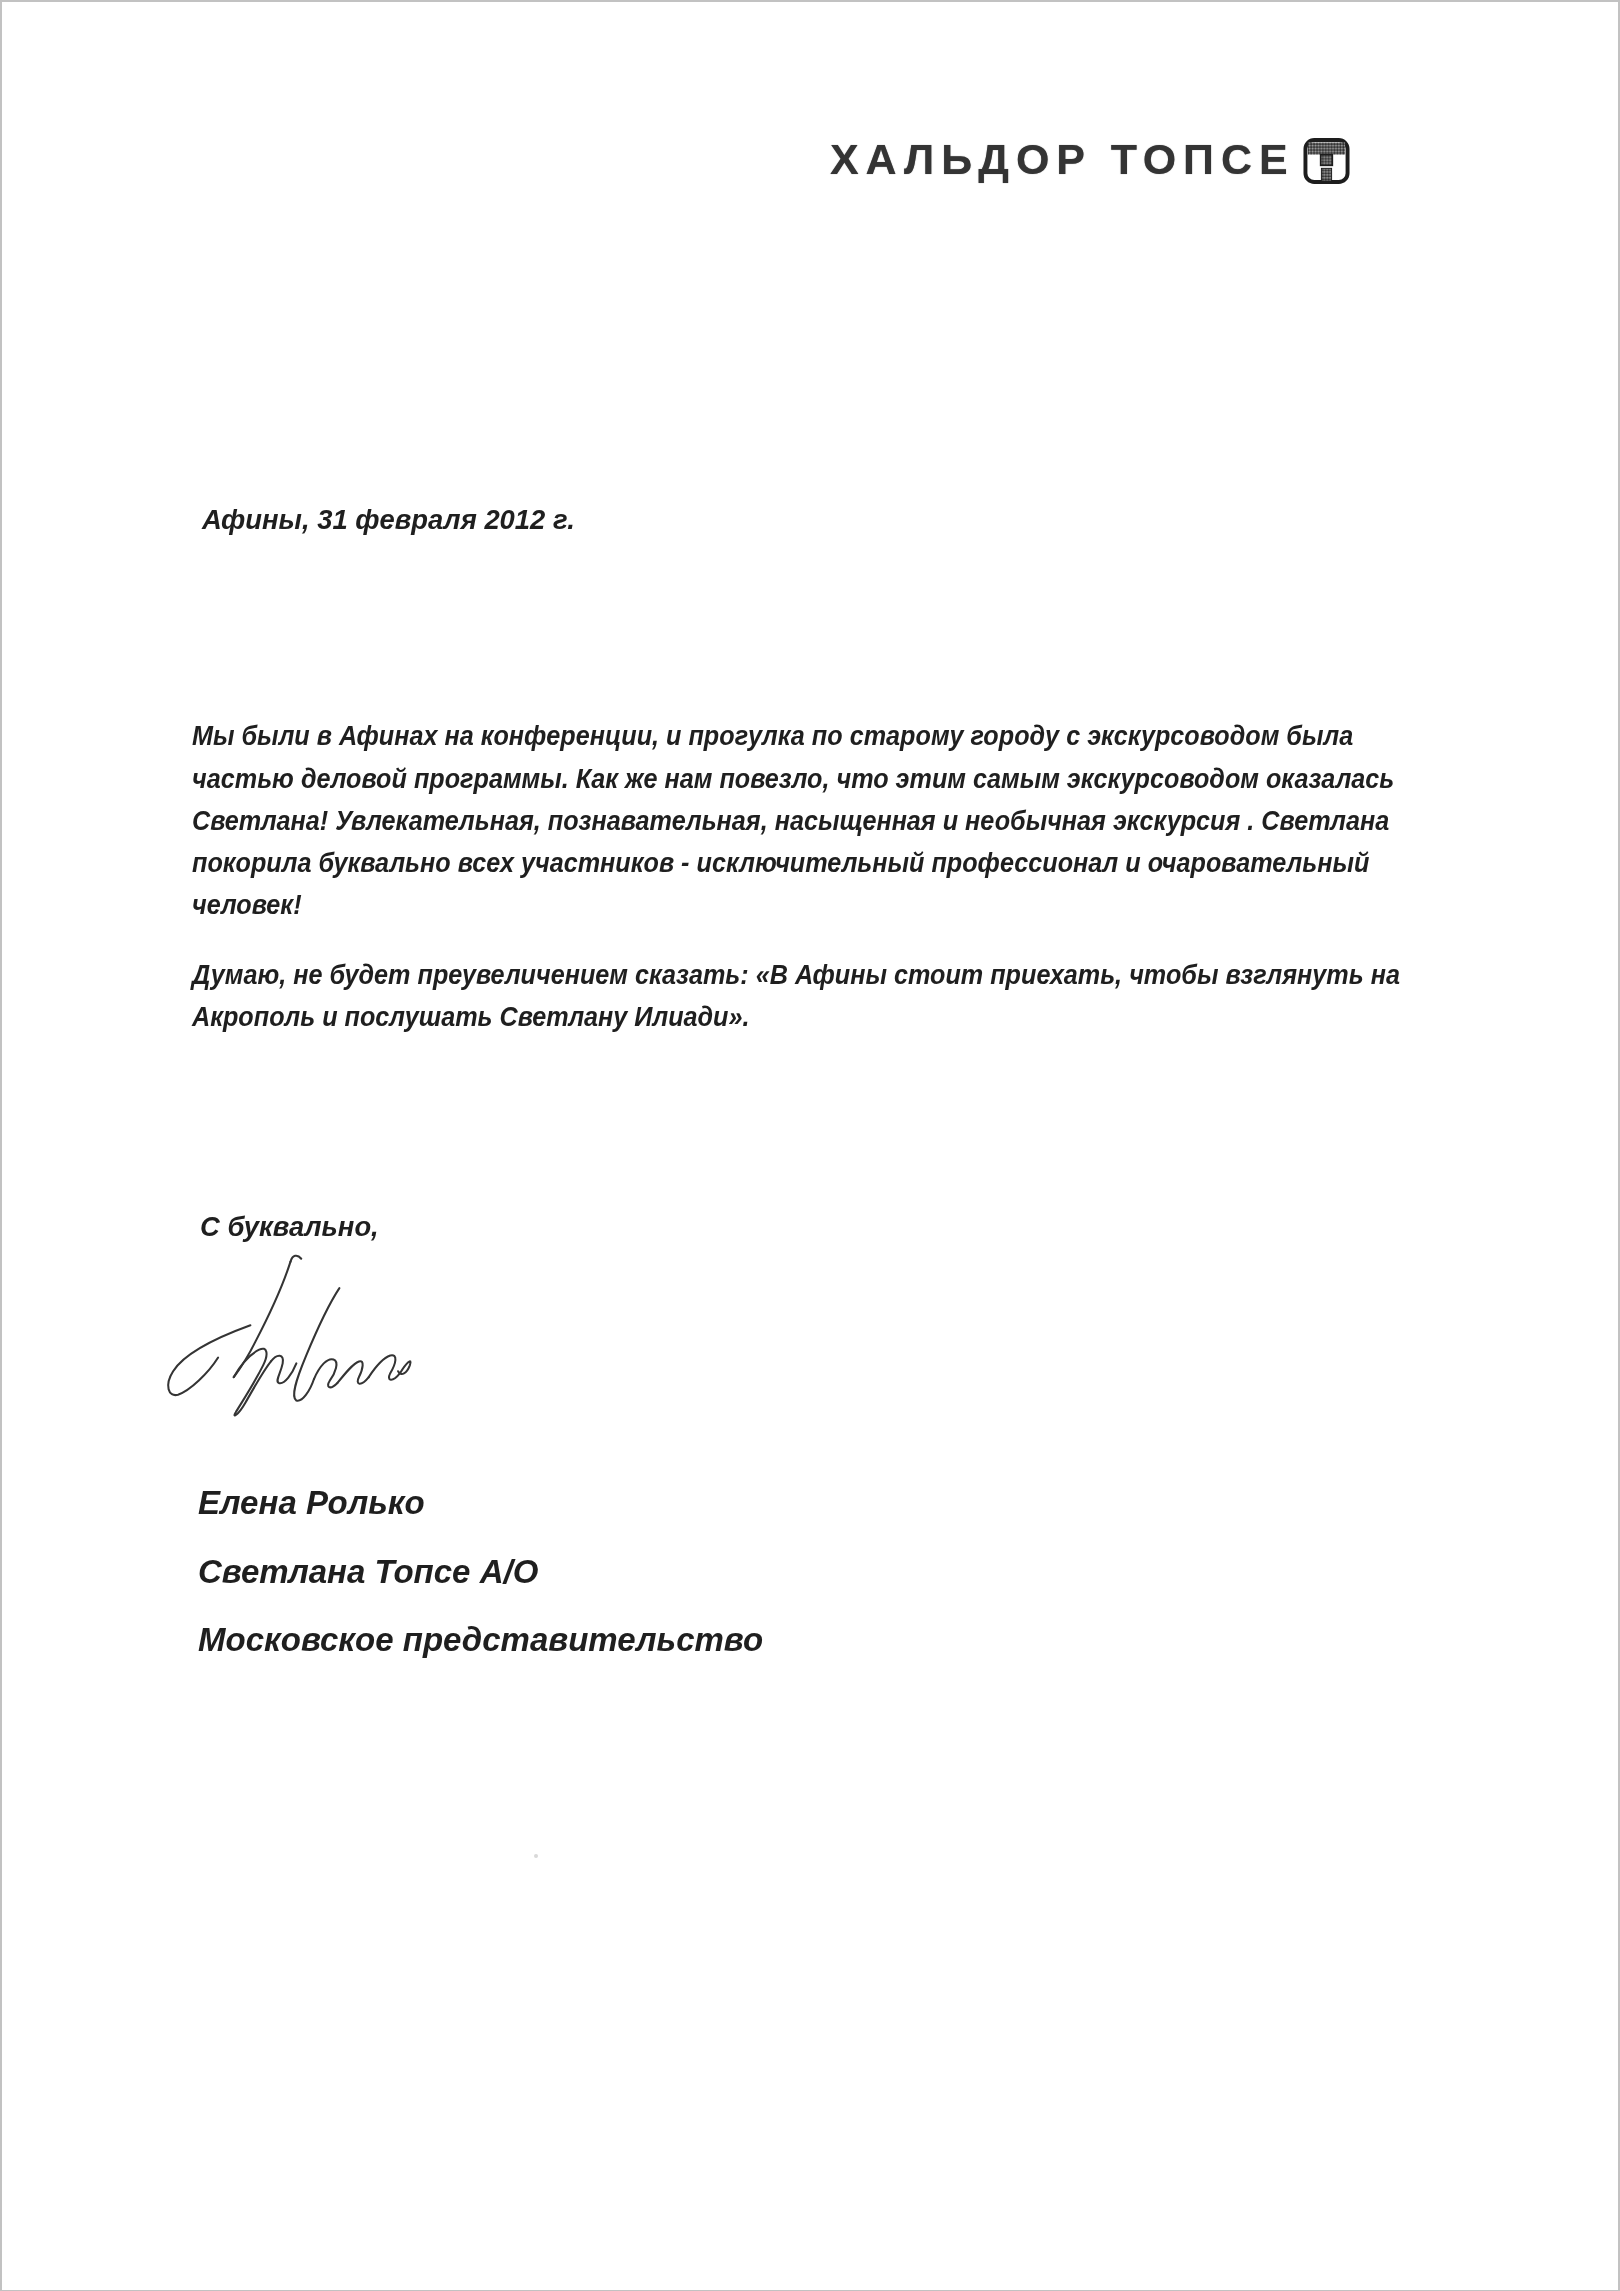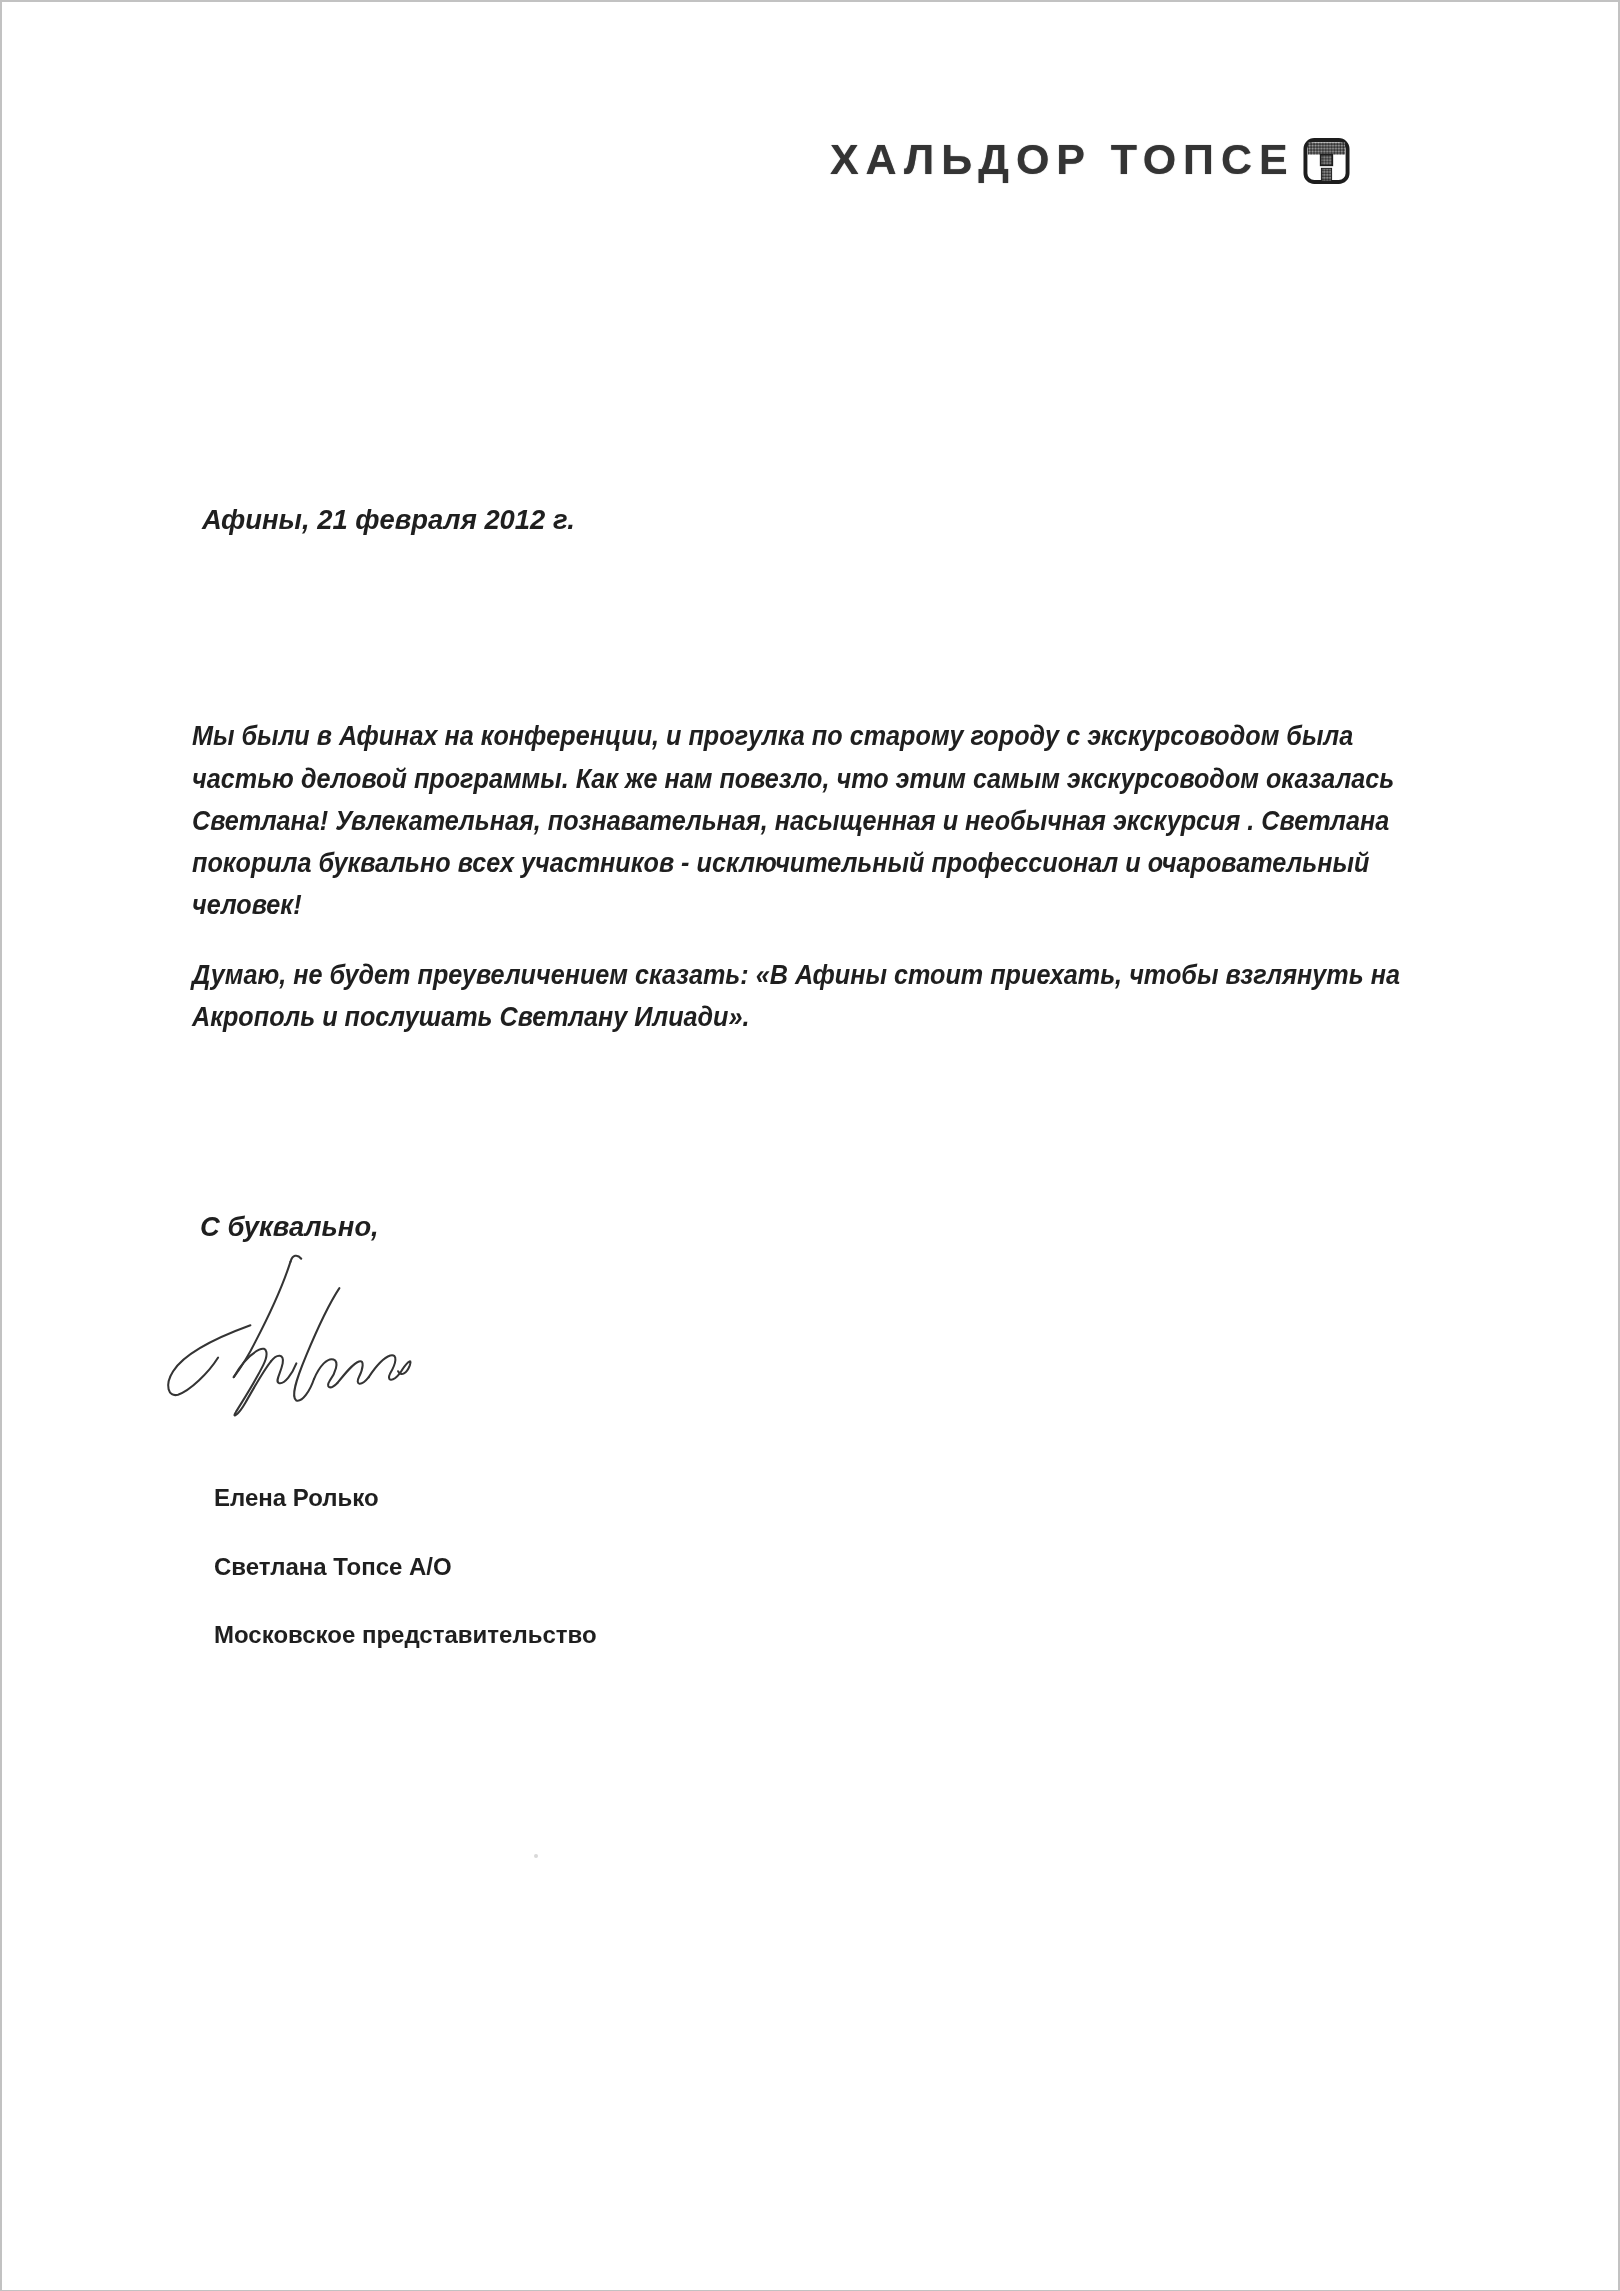--- a/index.html
+++ b/index.html
@@ -68,23 +68,24 @@
   }
   .signature {
     position: absolute;
     left: 155px;
     top: 1245px;
     width: 267px;
     height: 178px;
   }
   .sig-block-line {
     position: absolute;
-    left: 212px;
-    font-size: 24px;
+    left: 196px;
+    font-size: 33px;
     font-weight: 700;
+    font-style: italic;
     white-space: nowrap;
   }
   
   .footer-tagline {
     position: absolute;
     left: 698px;
     top: 2197px;
     font-size: 23.5px;
     font-weight: 400;
     letter-spacing: 1.5px;
@@ -115,21 +116,21 @@
         <rect width="1.5" height="1.5" fill="#a9a9a9"></rect>
         <rect x="1.5" y="1.5" width="1.5" height="1.5" fill="#222"></rect>
       </pattern>
     </defs>
     <rect x="2.5" y="4" width="43" height="43" rx="9" fill="none" stroke="#1d1d1d" stroke-width="4"></rect>
     <rect x="5" y="6.5" width="38" height="12.5" fill="url(#dither)"></rect>
     <rect x="18" y="19" width="12" height="11" fill="url(#dither)" stroke="#1d1d1d" stroke-width="1.6"></rect>
     <rect x="18.8" y="33" width="10.4" height="13" fill="url(#dither)" stroke="#1d1d1d" stroke-width="1"></rect>
   </svg>
 
-  <div class="dateline">Афины, 21 февраля 2012 г.</div>
+  <div class="dateline">Афины, 31 февраля 2012 г.</div>
 
   <div class="bodyline" style="top:718px">Мы были в Афинах на конференции, и прогулка по старому городу с экскурсоводом была</div>
   <div class="bodyline" style="top:761px">частью деловой программы. Как же нам повезло, что этим самым экскурсоводом оказалась</div>
   <div class="bodyline" style="top:803px">Светлана! Увлекательная, познавательная, насыщенная и необычная экскурсия . Светлана</div>
   <div class="bodyline" style="top:845px">покорила  буквально всех участников -  исключительный профессионал и очаровательный</div>
   <div class="bodyline" style="top:887px">человек!</div>
 
   <div class="bodyline" style="top:957px">Думаю, не будет преувеличением сказать:  «В Афины стоит приехать, чтобы взглянуть на</div>
   <div class="bodyline" style="top:999px">Акрополь и послушать Светлану Илиади».</div>
 

